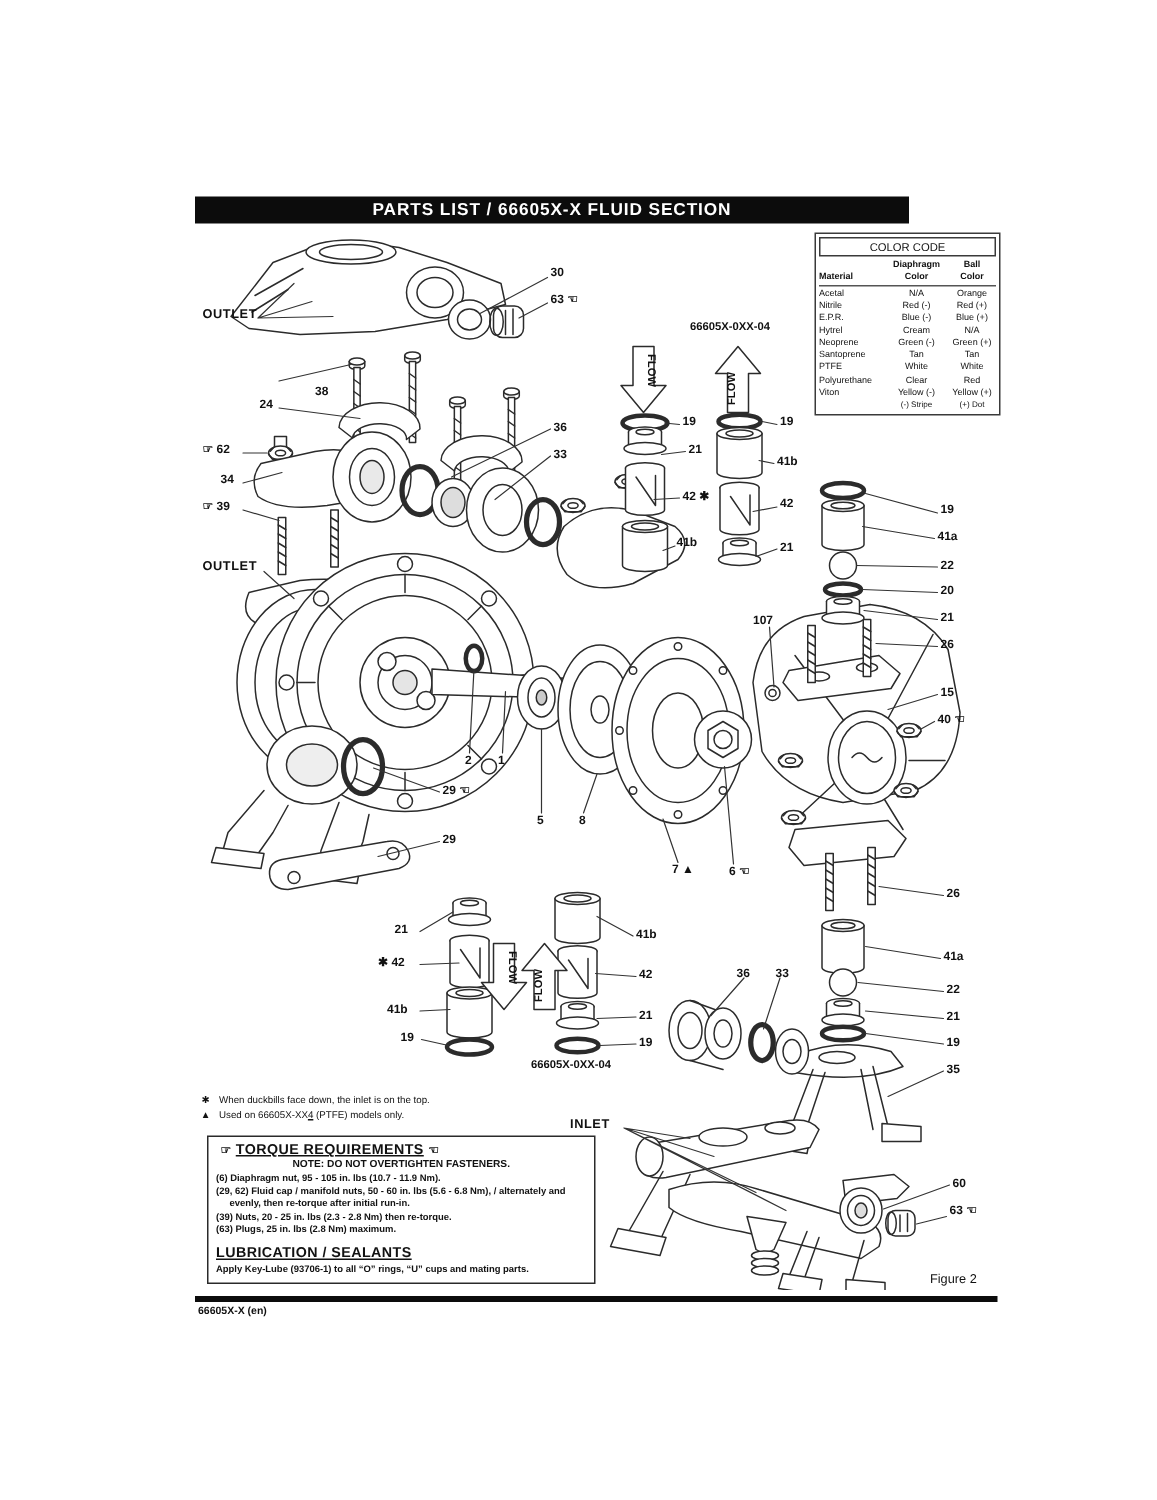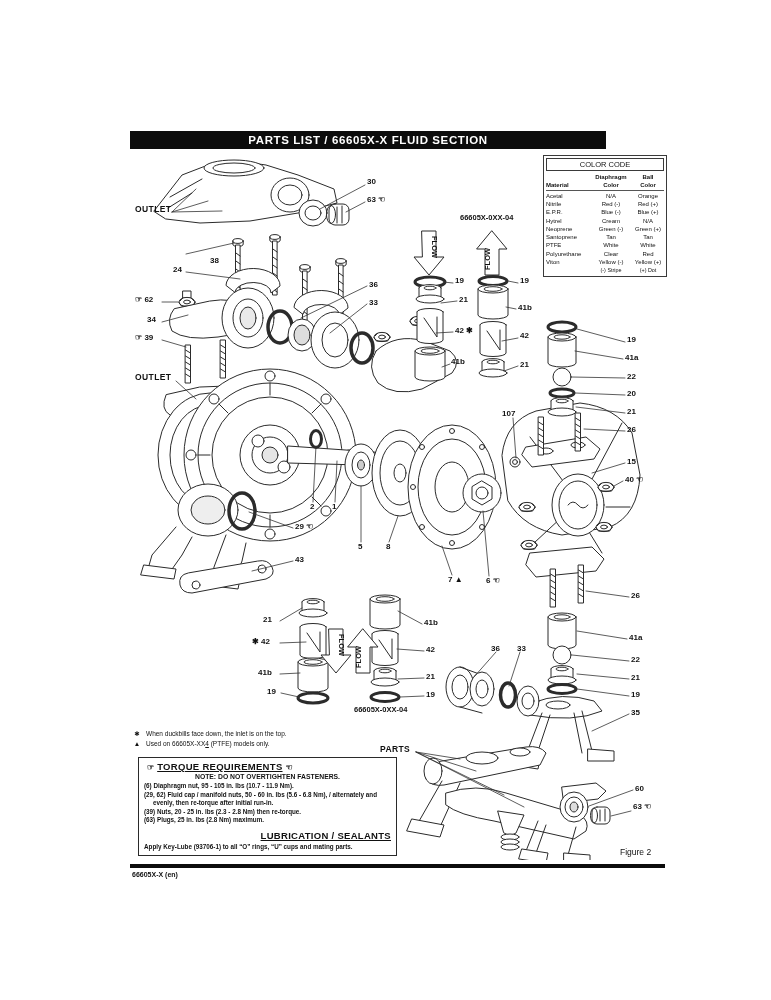--- a/index.html
+++ b/index.html
@@ -40,21 +40,21 @@
   .fn-marker{width:8px;text-align:center;}
   .fn-u{text-decoration:underline;}
   
   .torque-box{position:absolute;left:138px;top:757px;width:247px;background:#fff;
               border:1.2px solid #2a2a2a;padding:3px 5px 4px 5px;font-size:6.3px;font-weight:bold;}
   .tq-title{text-align:left;font-size:9.5px;font-weight:bold;margin-bottom:1px;}
   .tq-title .tq-text{text-decoration:underline;letter-spacing:.3px;}
   .tq-hand{font-size:8px;text-decoration:none;margin:0 3px;}
   .tq-note{text-align:center;font-size:6.8px;margin-bottom:2px;}
   .tq-line{padding-left:9px;text-indent:-9px;line-height:1.35;}
-  .lube-title{text-align:right;font-size:9.5px;text-decoration:underline;letter-spacing:.3px;
+  .lube-title{text-align:left;font-size:9.5px;text-decoration:underline;letter-spacing:.3px;
               margin-top:5px;margin-bottom:2px;}
   .lube-text{line-height:1.3;}
   
   .figure-label{position:absolute;left:620px;top:847px;font-weight:normal;font-size:8.5px;}
   .footer-rule{position:absolute;left:130px;top:864px;width:535px;height:3.5px;background:#0c0c0c;}
   .footer-text{position:absolute;left:132px;top:871px;font-weight:bold;font-size:7px;}
 </style>
 </head>
 <body>
 
@@ -410,42 +410,42 @@
         <div class="part-label" style="left: 497px; top: 218px;">22</div>
         <div class="part-label" style="left: 497px; top: 235px;">20</div>
         <div class="part-label" style="left: 497px; top: 253px;">21</div>
         <div class="part-label" style="left: 497px; top: 271px;">26</div>
         <div class="part-label" style="left: 372px; top: 255px;">107</div>
         <div class="part-label" style="left: 497px; top: 303px;">15</div>
         <div class="part-label" style="left: 495px; top: 321px;">40 ☜</div>
         <div class="part-label" style="left: 180px; top: 348px;">2</div>
         <div class="part-label" style="left: 202px; top: 348px;">1</div>
         <div class="part-label" style="left: 165px; top: 368px;">29 ☜</div>
-        <div class="part-label" style="left: 165px; top: 401px;">43</div>
+        <div class="part-label" style="left: 165px; top: 401px;">29</div>
         <div class="part-label" style="left: 228px; top: 388px;">5</div>
         <div class="part-label" style="left: 256px; top: 388px;">8</div>
         <div class="part-label" style="left: 318px; top: 421px;">7 ▲</div>
         <div class="part-label" style="left: 356px; top: 422px;">6 ☜</div>
         <div class="part-label" style="left: 501px; top: 437px;">26</div>
         <div class="part-label" style="left: 499px; top: 479px;">41a</div>
         <div class="part-label" style="left: 501px; top: 501px;">22</div>
         <div class="part-label" style="left: 501px; top: 519px;">21</div>
         <div class="part-label" style="left: 501px; top: 536px;">19</div>
         <div class="part-label" style="left: 501px; top: 554px;">35</div>
         <div class="part-label" style="left: 133px; top: 461px;">21</div>
         <div class="part-label" style="left: 122px; top: 483px;">✱ 42</div>
         <div class="part-label" style="left: 128px; top: 514px;">41b</div>
         <div class="part-label" style="left: 137px; top: 533px;">19</div>
         <div class="part-label" style="left: 294px; top: 464px;">41b</div>
         <div class="part-label" style="left: 296px; top: 491px;">42</div>
         <div class="part-label" style="left: 296px; top: 518px;">21</div>
         <div class="part-label" style="left: 296px; top: 536px;">19</div>
         <div class="part-label" style="left: 361px; top: 490px;">36</div>
         <div class="part-label" style="left: 387px; top: 490px;">33</div>
-        <div class="part-label big" style="left: 250px; top: 590px;">PARTS</div>
+        <div class="part-label big" style="left: 250px; top: 590px;">INLET</div>
         <div class="part-label" style="left: 505px; top: 630px;">60</div>
         <div class="part-label" style="left: 503px; top: 648px;">63 ☜</div>
       </div>
 
     <div class="model-callout" style="left:330px;top:58px;">
       <span>66605X-0XX-</span><span class="suffix">04</span>
     </div>
     <div class="model-callout" style="left:224px;top:550px;">
       <span>66605X-0XX-</span><span class="suffix">04</span>
     </div>

